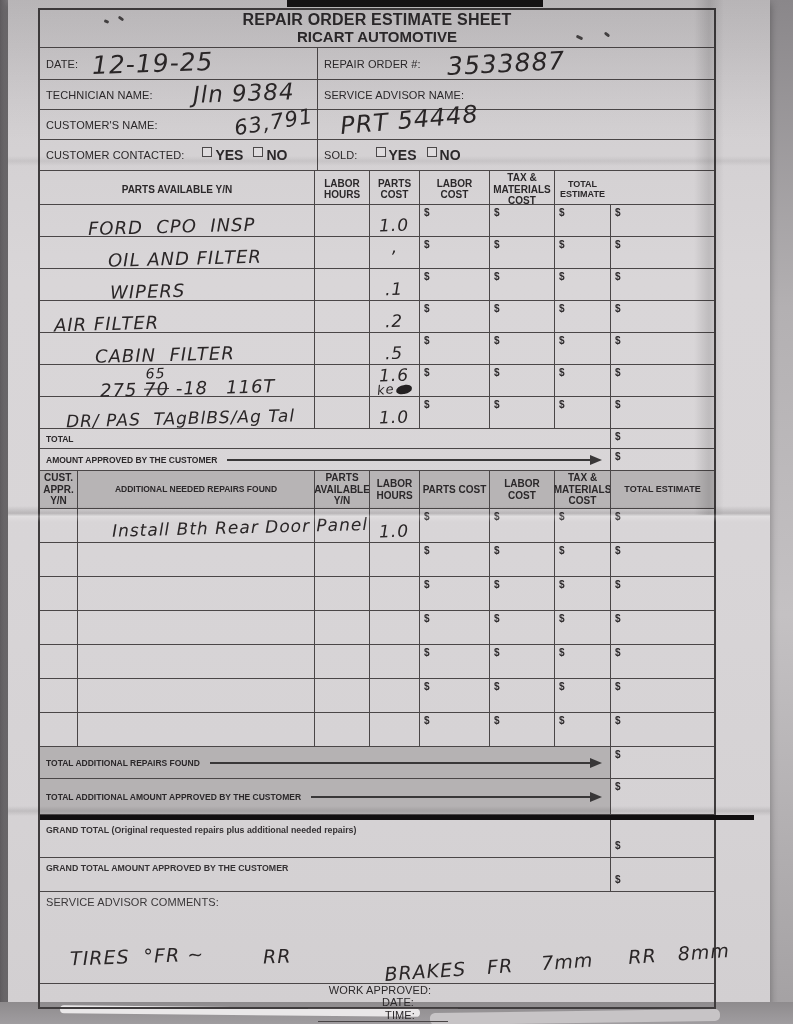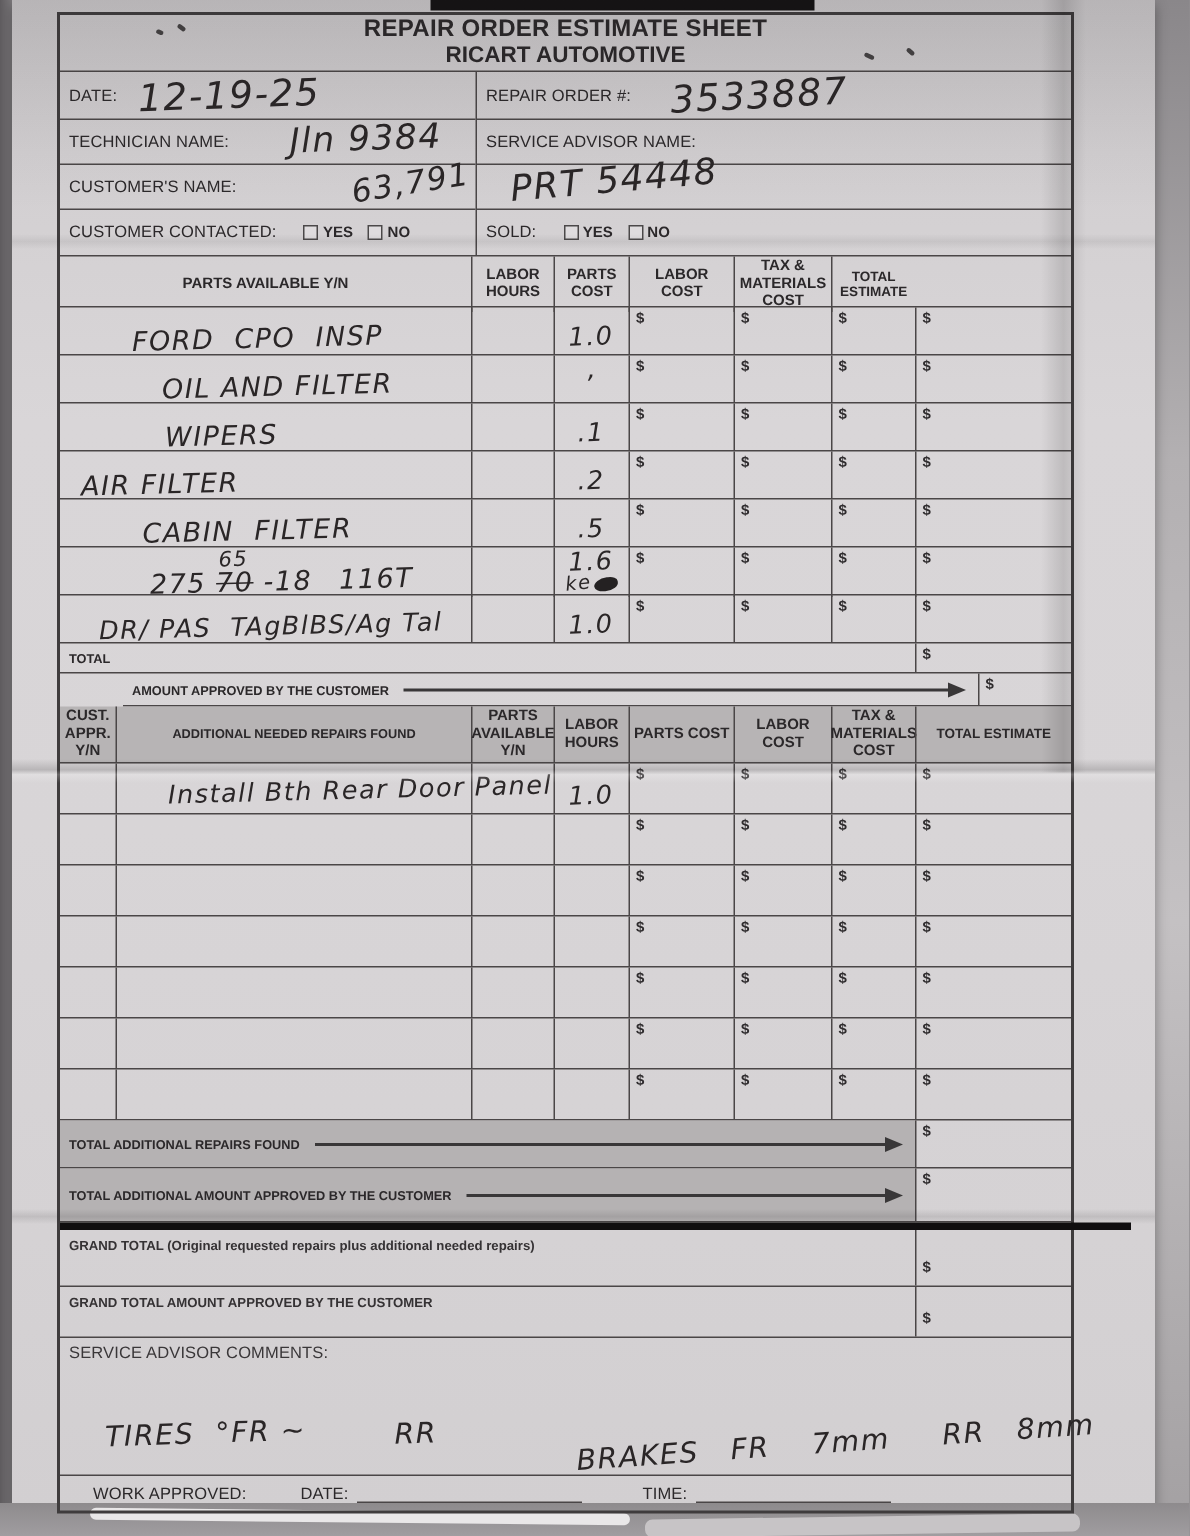--- a/index.html
+++ b/index.html
@@ -46,21 +46,21 @@
   
   .info{display:flex;}
   .icol{display:flex;flex-direction:column;}
   .icol.left{width:277px;}
   .icol.right{width:397px;border-left:1.5px solid #4a4647;box-sizing:border-box;}
   .irow{box-sizing:border-box;display:flex;align-items:center;padding-left:6px;position:relative;}
   .irow.r1{height:32px;}
   .irow.r2,.irow.r3,.irow.r4{height:30px;}
   .irow:not(.last){border-bottom:1.5px solid #4a4647;}
   .plabel{font-size:11px;font-weight:normal;letter-spacing:0.1px;}
-  .cbgroup{display:flex;margin-left:8px;font-size:10px;font-weight:bold;}
+  .cbgroup{display:flex;margin-left:8px;font-size:14px;font-weight:bold;}
   .cbx{width:10px;height:10px;border:1.5px solid #4b4849;display:inline-block;margin:0 3px 0 10px;
     background:rgba(255,255,255,0.25);box-sizing:border-box;}
   
   .hw{font-family:"DejaVu Sans", sans-serif;font-style:italic;color:#2a2627;letter-spacing:1px;white-space:pre;}
   .hw.date{font-size:25px;margin-left:14px;transform:rotate(-2deg);}
   .hw.ro{font-size:25px;margin-left:26px;transform:rotate(-3deg);}
   .hw.tech{font-size:23px;margin-left:40px;transform:rotate(-2deg);margin-top:-4px;}
   .hw.cust{font-size:21px;margin-left:auto;margin-right:4px;transform:rotate(-9deg);margin-top:-6px;}
   .hw.advisor{font-size:24px;margin-left:16px;transform:rotate(-5deg);margin-top:-10px;}
   
@@ -87,42 +87,42 @@
   .tire-suffix{margin-left:18px;}
   .scribble{display:inline-block;width:16px;height:9px;background:#242122;border-radius:60% 40% 55% 45%;
     transform:rotate(-8deg);margin-left:1px;}
   .notewrap{display:flex;align-items:center;margin-top:-3px;}
   .hw.note{font-size:13px;transform:rotate(-6deg);}
   
   .sumrow{display:grid;grid-template-columns:570px 104px;}
   .sumrow .tail{border-left:1.5px solid #4a4647;position:relative;}
   .sumrow .lab{display:flex;align-items:center;padding-left:6px;font-size:8.5px;font-weight:bold;}
   .trtotal{height:20px;}
-  .trapproved{height:22px;margin-left:42px;}
+  .trapproved{height:22px;}
   .band1{height:32px;}
   .band2{height:36px;}
   .gray .lab{background:#b5b2b3;}
   .arrow{flex:1;display:flex;align-items:center;margin:0 8px 0 10px;}
   .arrow .line{flex:1;height:2px;background:#393738;}
   .arrow .head{width:0;height:0;border-left:12px solid #393738;border-top:5px solid transparent;border-bottom:5px solid transparent;}
   .thickline{height:5px;background:#100e0f;width:714px;}
   .grand1{height:38px;}
   .grand2{height:34px;}
   .grand .lab{align-items:flex-start;padding-top:5px;font-size:8.8px;font-weight:normal;color:#353234;}
   .grand .lab b{font-weight:bold;}
   .u{}
   .grand .tail .ds{top:auto;bottom:6px;}
   
   .comments{height:92px;position:relative;}
   .comments .plabel{position:absolute;top:4px;left:6px;color:#3a3739;}
   .hw.cmt{position:absolute;font-size:19px;transform:rotate(-2deg);}
   .cmt.s1{left:30px;bottom:16px;}
   .cmt.s2{left:223px;bottom:16px;}
   .cmt.s3{left:344px;bottom:10px;transform:rotate(-4deg);}
-  .workrow{height:23px;display:flex;align-items:center;padding-left:22px;}
+  .workrow{height:23px;display:flex;align-items:center;padding-left:6px;flex-direction:column;}
   .workrow .plabel{margin-right:0;}
   .wline{border-bottom:1.5px solid #4a4647;height:12px;box-sizing:border-box;}
   .wline.d{width:150px;margin-left:6px;}
   .wline.t{width:130px;margin-left:6px;}
   .workrow .date-l{margin-left:36px;}
   .workrow .time-l{margin-left:40px;}
 </style>
 </head>
 <body>
 

